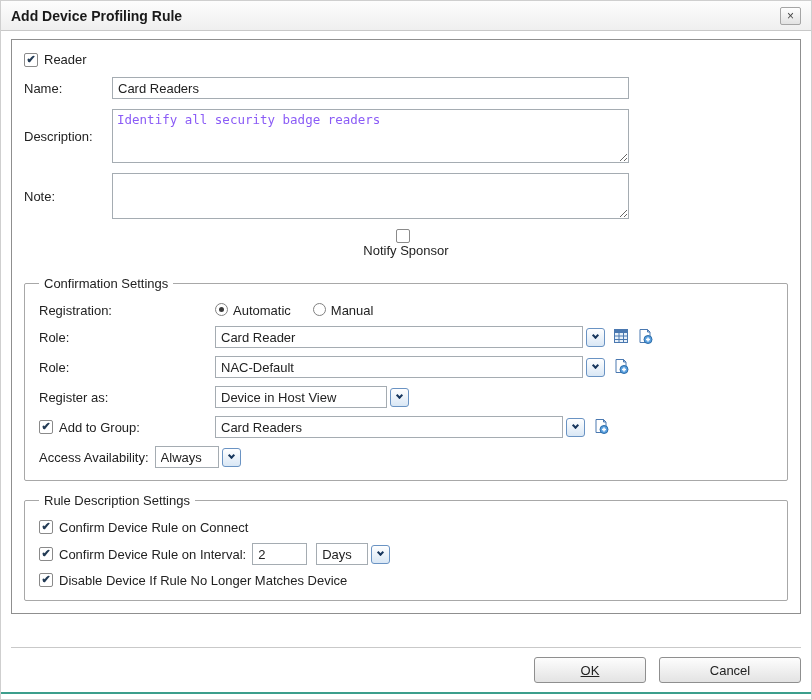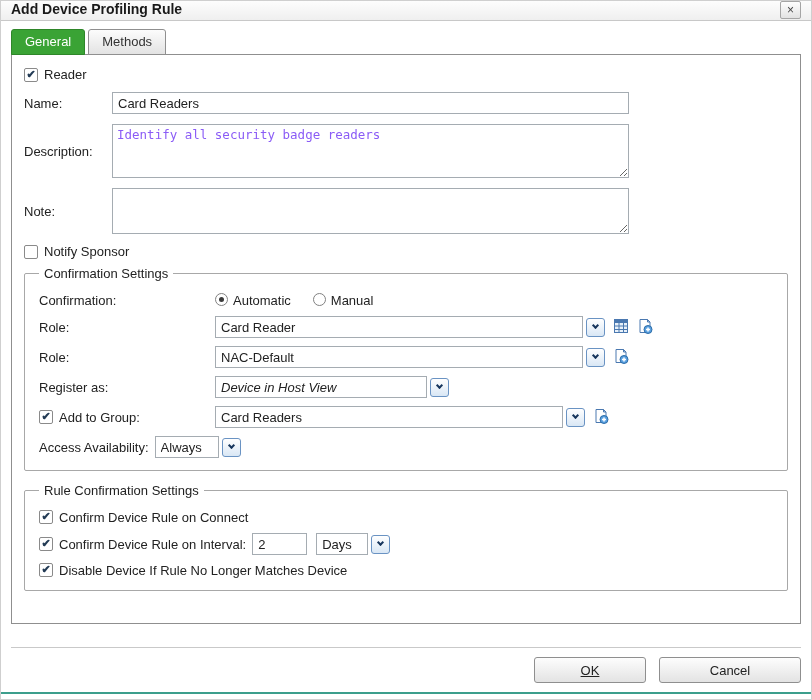--- a/index.html
+++ b/index.html
@@ -2,21 +2,21 @@
 <html style="--active-tab-green: #3aa335; --bottom-bar-teal: #3c9e8c; --combo-button-border: #6a93c3;"><head>
 <meta charset="utf-8">
 <style>
   * { box-sizing: border-box; }
   html,body { margin:0; padding:0; background:#fff; }
   body { font-family:"Liberation Sans", sans-serif; font-size:13px; color:#222; }
 
   .dialog { position:relative; width:812px; height:700px; background:#fff; border:1px solid #cfcfcf; overflow:hidden; }
 
   
-  .titlebar { height:20px; display:flex; padding:0 10px; background:linear-gradient(#fdfdfd,#efefef); border-bottom:1px solid #c8c8c8; }
+  .titlebar { height:30px; display:flex; align-items:center; padding:0 10px; background:linear-gradient(#fdfdfd,#efefef); border-bottom:1px solid #c8c8c8; }
   .title { font-weight:bold; font-size:14px; color:#1a1a1a; flex:1; }
   .close-btn { width:21px; height:18px; border:1px solid #a5a5a5; border-radius:2px; background:linear-gradient(#fefefe,#e2e2e2); font-size:12px; line-height:14px; color:#444; padding:0; cursor:default; font-family:"Liberation Sans", sans-serif; }
 
   .content { padding:8px 10px 0 10px; }
 
   
   .tabs { display:flex; gap:3px; margin-bottom:-1px; position:relative; z-index:2; }
   .tab { padding:4px 13px 5px 13px; border:1px solid #8f8f8f; border-radius:3px 3px 0 0; background:linear-gradient(#fcfcfc,#e3e3e3); color:#333; cursor:default; }
   .tab.checked { background:var(--active-tab-green,#3aa335); border-color:#2e8629; color:#fff; }
 
@@ -46,21 +46,21 @@
   .frow { display:flex; align-items:center; margin:8px 0; }
   .flabel { width:176px; flex:none; }
   .flabel.auto { width:auto; margin-right:6px; }
   .radio-opt { display:inline-flex; margin-right:22px; }
 
   
   .combo { display:inline-flex; align-items:center; }
   .combo-input { height:22px; border:1px solid #a5acb2; padding:2px 5px; font-family:"Liberation Sans", sans-serif; font-size:13px; color:#222; background:#fff; }
   .w-type { width:368px; }
   .w-group { width:348px; }
-  .w-regas { width:212px;font-style:italic; }
+  .w-regas { width:172px; }
   .w-access { width:64px; }
   .w-days { width:52px; }
   .combo-btn { width:19px; height:19px; margin-left:3px; border:1px solid var(--combo-button-border,#6a93c3); border-radius:3px; background:linear-gradient(#ffffff,#d9e7f5); display:inline-flex; align-items:center; justify-content:center; padding:0; cursor:default; }
   .chev { width:5px; height:5px; border-right:2px solid #17365d; border-bottom:2px solid #17365d; transform:rotate(45deg); margin-top:-3px; }
 
   .icon-btn { border:none; background:transparent; padding:0; margin-left:7px; width:17px; height:17px; display:inline-flex; align-items:center; justify-content:center; cursor:default; }
   .interval-input { width:55px; margin-left:6px; }
   .days-combo { margin-left:9px; }
 
   
@@ -76,24 +76,20 @@
 
 <div class="dialog">
 
   <div class="titlebar">
     <span class="title">Add Device Profiling Rule</span>
     <button class="close-btn"><span>×</span></button>
   </div>
 
   <div class="content">
 
-    <div class="tabs">
-      <div class="tab checked">General</div>
-      <div class="tab">Methods</div>
-    </div>
 
     <div class="panel">
 
       <div class="row">
         <span class="cb checked"></span>
         <span class="lbl">Reader</span>
       </div>
 
       <div class="row">
         <span class="col-label">Name:</span>
@@ -103,30 +99,30 @@
       <div class="row">
         <span class="col-label">Description:</span>
         <textarea class="area desc-area" style="">Identify all security badge readers</textarea>
       </div>
 
       <div class="row">
         <span class="col-label">Note:</span>
         <textarea class="area note-area" style=""></textarea>
       </div>
 
-      <div class="row" style="margin-bottom:7px;">
+      <div class="row" style="margin-bottom:18px;flex-direction:column;">
         <span class="cb"></span>
         <span class="lbl">Notify Sponsor</span>
       </div>
 
       <fieldset class="group">
         <legend>Confirmation Settings</legend>
 
         <div class="frow">
-          <span class="flabel">Confirmation:</span>
+          <span class="flabel">Registration:</span>
           <span class="radio-opt">
             <span class="radio checked"></span>
             <span>Automatic</span>
           </span>
           <span class="radio-opt">
             <span class="radio"></span>
             <span>Manual</span>
           </span>
         </div>
 
@@ -212,21 +208,21 @@
           <span class="combo">
             <input class="combo-input w-access" value="Always" style="">
             <button class="combo-btn">
                 <span class="chev"></span>
               </button>
           </span>
         </div>
       </fieldset>
 
       <fieldset class="group" style="margin-bottom:0;">
-        <legend>Rule Confirmation Settings</legend>
+        <legend>Rule Description Settings</legend>
 
         <div class="frow">
           <span class="cbl">
             <span class="cb checked"></span>
             <span>Confirm Device Rule on Connect</span>
           </span>
         </div>
 
         <div class="frow">
           <span class="cbl">

